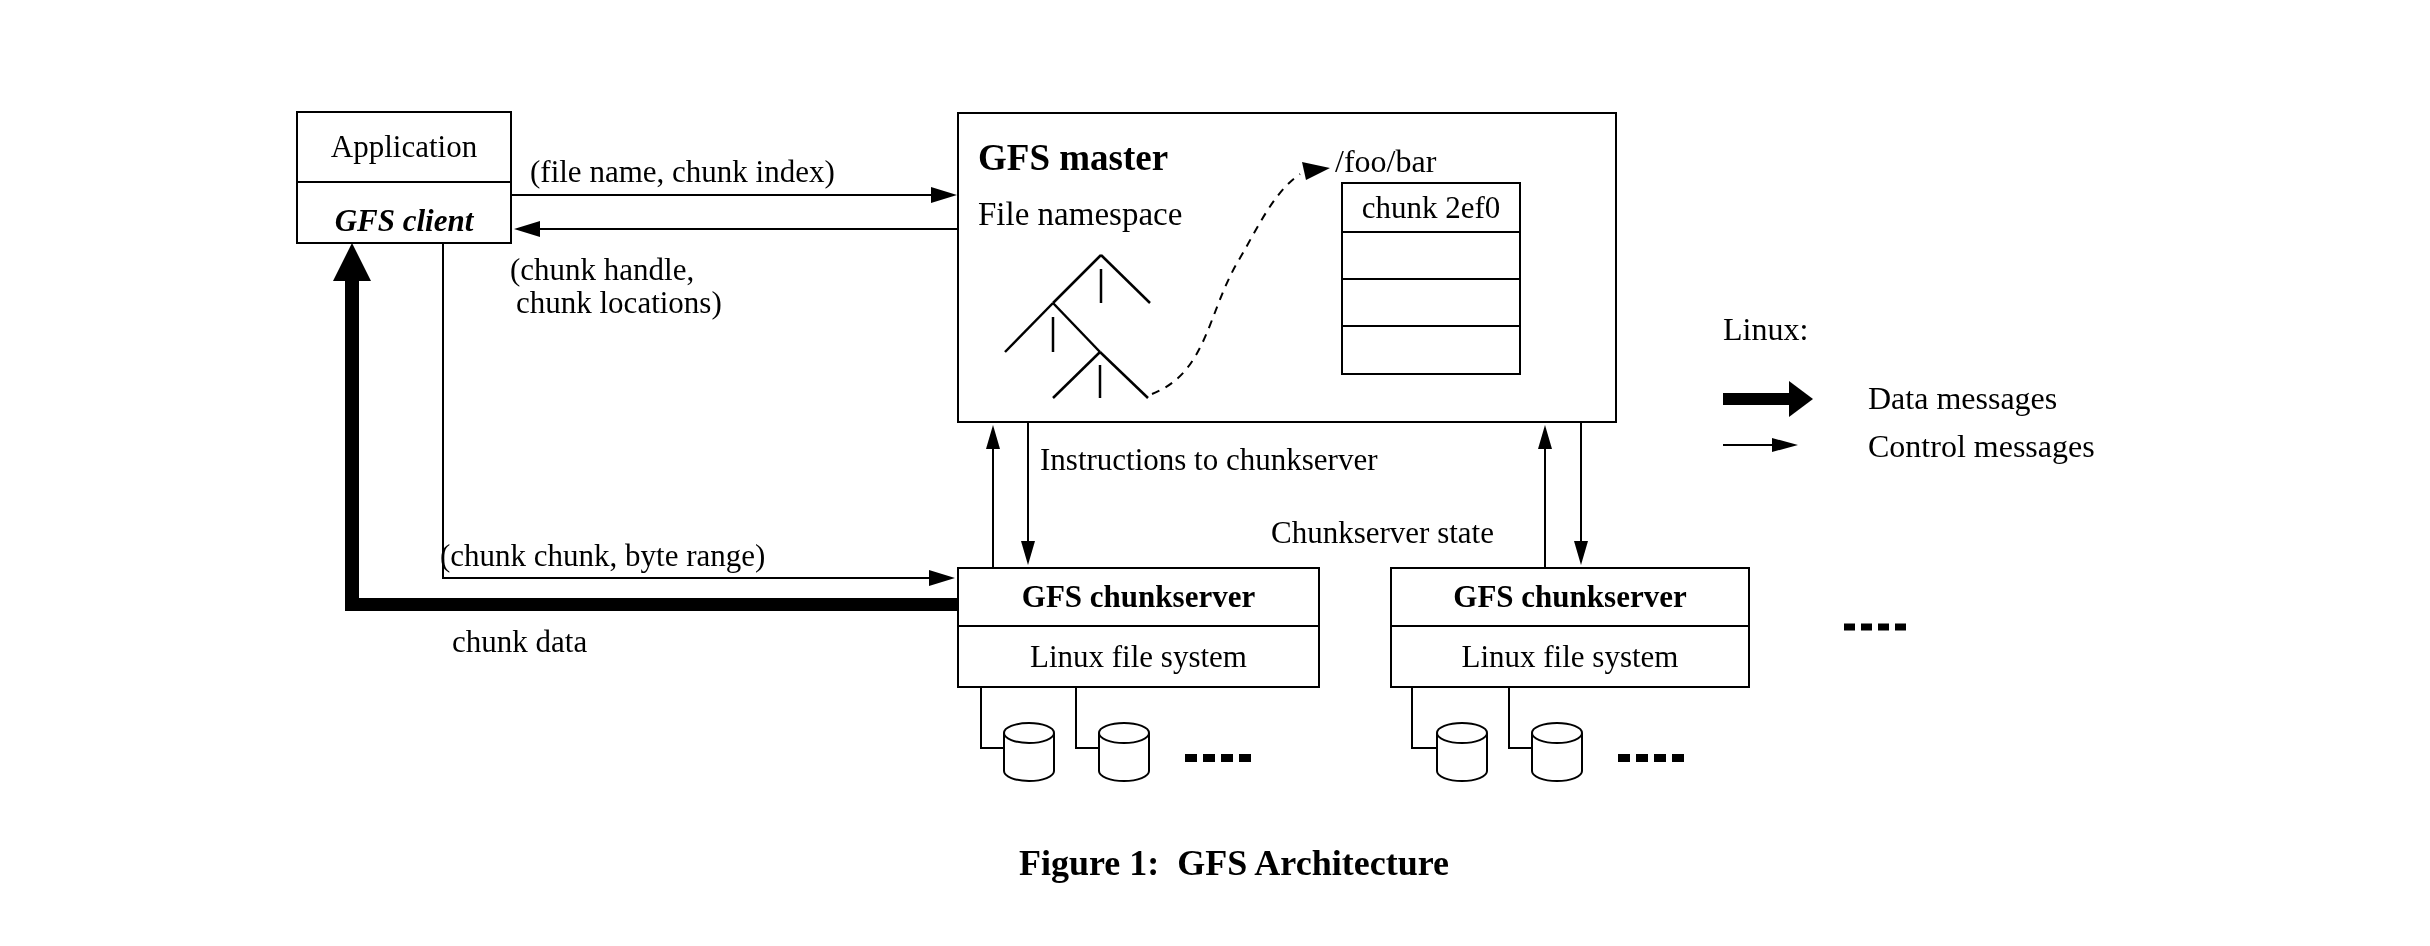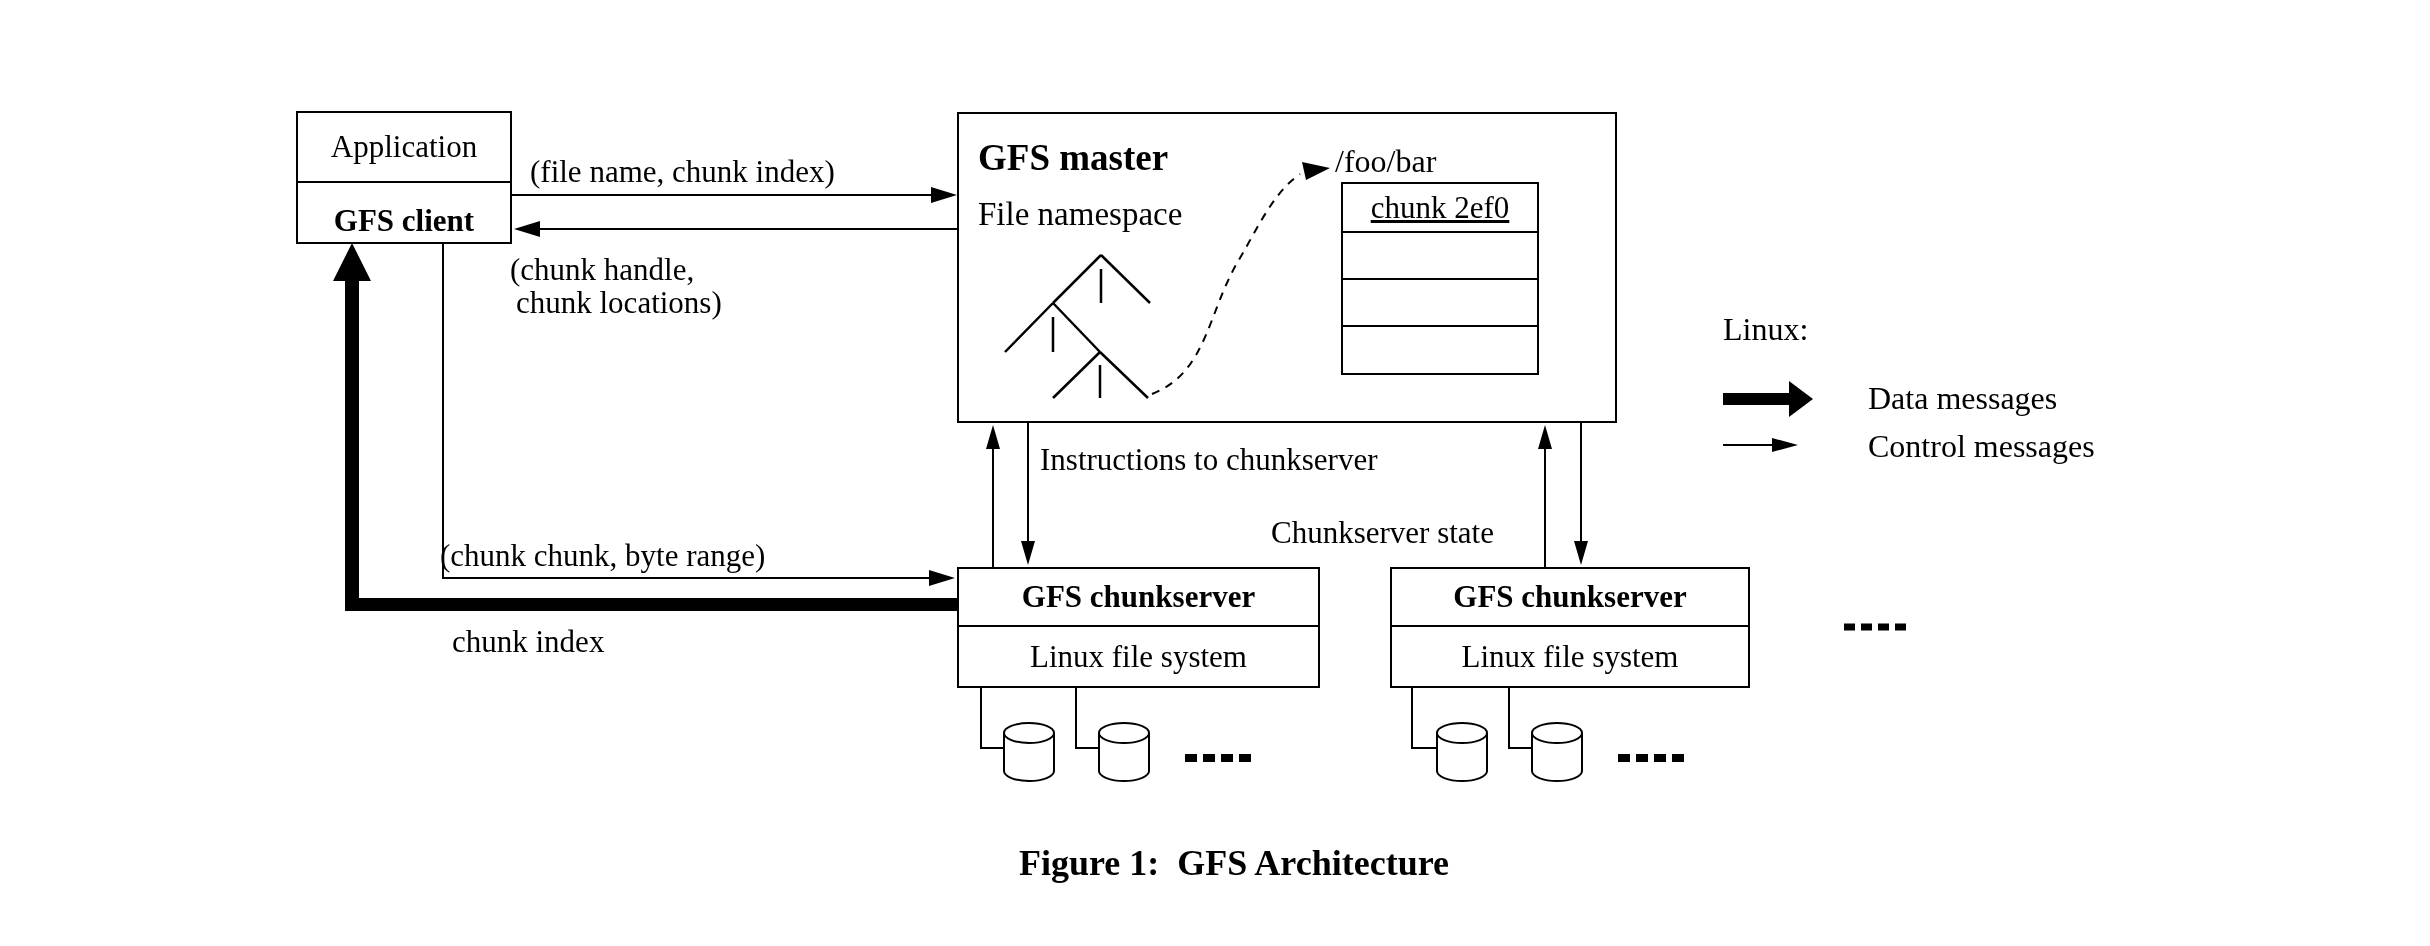--- a/index.html
+++ b/index.html
@@ -33,31 +33,31 @@
 </style>
 </head>
 <body>
 
 <div id="stage">
 
   <div class="box" style="left:296px; top:111px; width:216px; height:133px;">
     <div class="row divider" style="height:70px;">
       <span>Application</span>
     </div>
-    <div class="row bold" style="height:76px;">
+    <div class="row bold" style="height:76px;font-style:italic;">
       <span>GFS client</span>
     </div>
   </div>
 
   <div class="box" style="left:957px; top:112px; width:660px; height:311px;"></div>
   <div class="label bold" style="left:978px; top:158px; font-size:37px;">GFS master</div>
   <div class="label" style="left:978px; top:215px; font-size:33px;">File namespace</div>
   <div class="label" style="left:1335px; top:161px; font-size:32px;">/foo/bar</div>
 
-  <div class="box" style="left:1341px; top:182px; width:198px; height:193px;text-decoration:underline;">
+  <div class="box" style="left:1341px; top:182px; width:180px; height:193px;">
     <div class="tbl-row row" style="font-size:31px;">
       <span>chunk 2ef0</span>
     </div>
     <div class="tbl-row"></div>
     <div class="tbl-row"></div>
     <div class="tbl-row"></div>
   </div>
 
   <div class="box" style="left:957px; top:567px; width:363px; height:121px;">
     <div class="row bold divider" style="height:58px;">
@@ -74,21 +74,21 @@
     </div>
     <div class="row" style="height:59px;">
       <span>Linux file system</span>
     </div>
   </div>
 
   <div class="label" style="left:530px; top:172px;">(file name, chunk index)</div>
   <div class="label" style="left:510px; top:270px;">(chunk handle,</div>
   <div class="label" style="left:516px; top:303px;">chunk locations)</div>
   <div class="label" style="left:440px; top:556px;">(chunk chunk, byte range)</div>
-  <div class="label" style="left:452px; top:642px;">chunk index</div>
+  <div class="label" style="left:452px; top:642px;">chunk data</div>
   <div class="label" style="left:1040px; top:460px;">Instructions to chunkserver</div>
   <div class="label" style="left:1245px; top:533px;margin-left:26px;">Chunkserver state</div>
 
   <div class="label" style="left:1723px; top:329px; font-size:32px;">Linux:</div>
   <div class="label" style="left:1868px; top:398px; font-size:32px;">Data messages</div>
   <div class="label" style="left:1868px; top:446px; font-size:32px;">Control messages</div>
 
   <div class="caption" style="left:1234px; top:863px;">Figure 1:  GFS Architecture</div>
 
   <svg id="svg-overlay" width="2430" height="946" viewBox="0 0 2430 946">

